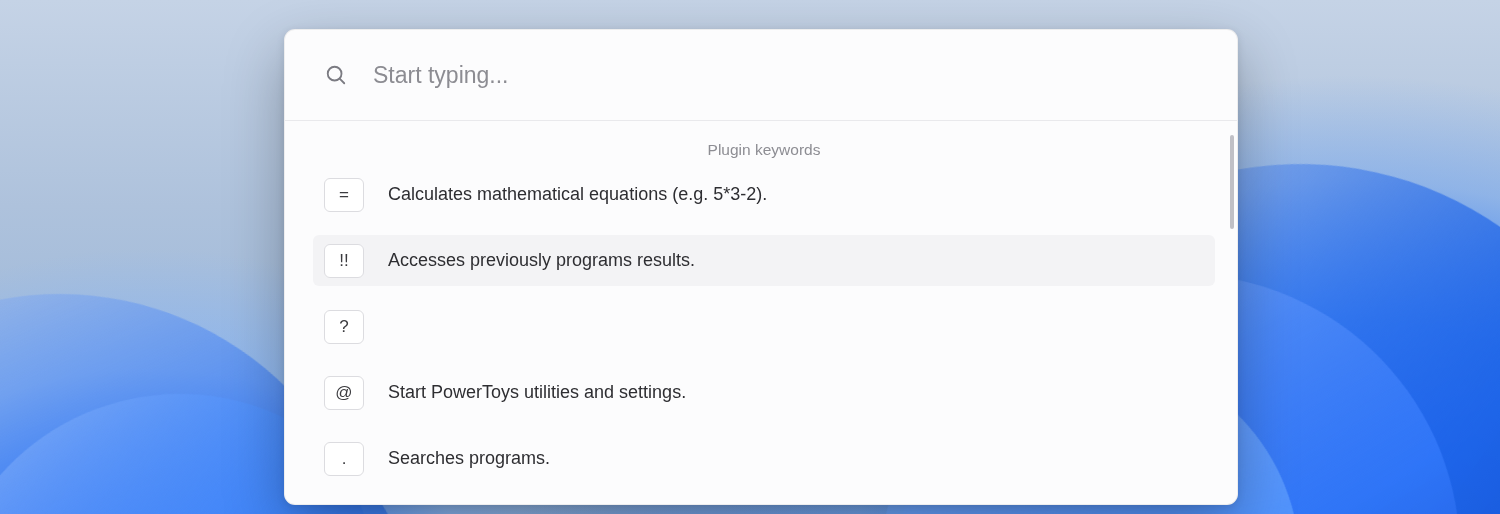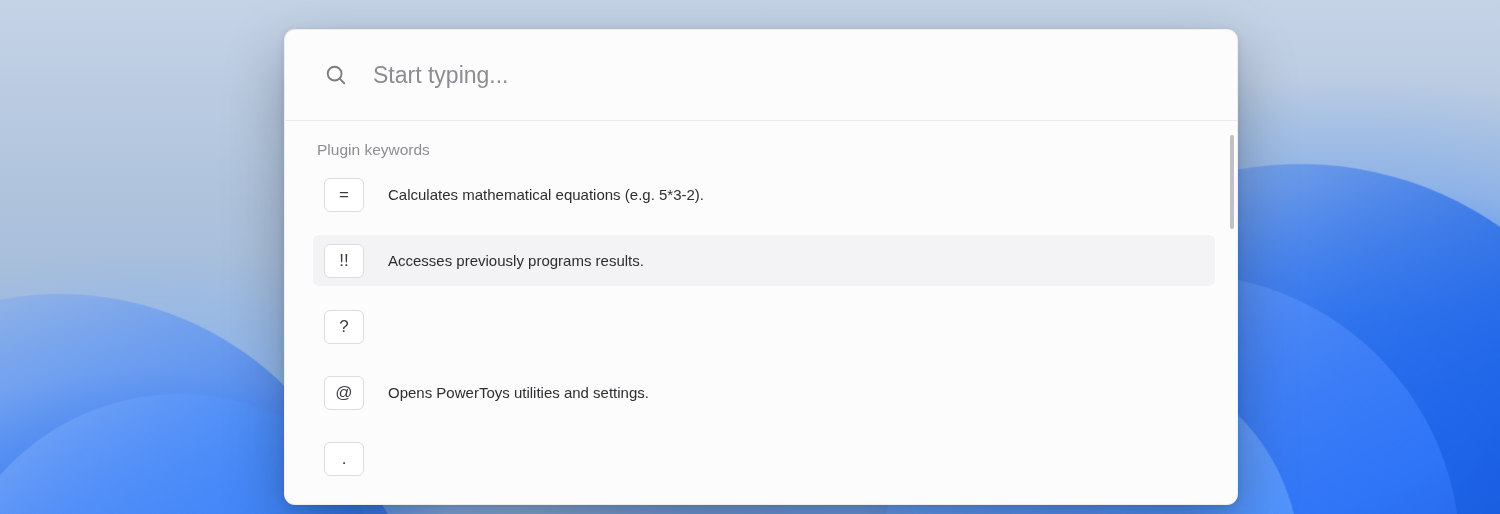--- a/index.html
+++ b/index.html
@@ -73,20 +73,21 @@
       font-family: inherit;
       caret-color: #2b2b2b;
     }
     .search-input::placeholder { color: #8c8c92; }
 
     .results {
       flex: 1;
       overflow: hidden;
       position: relative;
       padding: 14px 22px 12px 28px;
+      text-align: center;
     }
     .section-header {
       font-size: 15.5px;
       color: #8d8d93;
       font-weight: 400;
       padding: 6px 4px 10px 4px;
     }
     .item {
       display: flex;
       align-items: center;
@@ -105,21 +106,21 @@
       display: flex;
       align-items: center;
       justify-content: center;
       font-size: 17px;
       color: #3b3b3f;
       font-weight: 500;
       flex-shrink: 0;
       margin-left: 7px;
     }
     .item-desc {
-      font-size: 15px;
+      font-size: 18px;
       color: #2e2e32;
       margin-left: 24px;
       font-weight: 400;
       line-height: 1.2;
     }
     .scrollbar-track {
       position: absolute;
       right: 3px;
       top: 14px;
       width: 4px;
@@ -164,24 +165,25 @@
         </div>
         <div class="item hover">
           <div class="key-chip">!!</div>
           <div class="item-desc">Accesses previously programs results.</div>
         </div>
         <div class="item">
           <div class="key-chip">?</div>
         </div>
         <div class="item">
           <div class="key-chip">@</div>
-          <div class="item-desc">Opens PowerToys utilities and settings.</div>
+          <div class="item-desc">Start PowerToys utilities and settings.</div>
         </div>
         <div class="item">
           <div class="key-chip">.</div>
+          <div class="item-desc">Searches programs.</div>
         </div>
       </div>
 
     <div class="scrollbar-track">
       <div class="scrollbar-thumb"></div>
     </div>
   </div>
 </div>
 
 </body></html>

